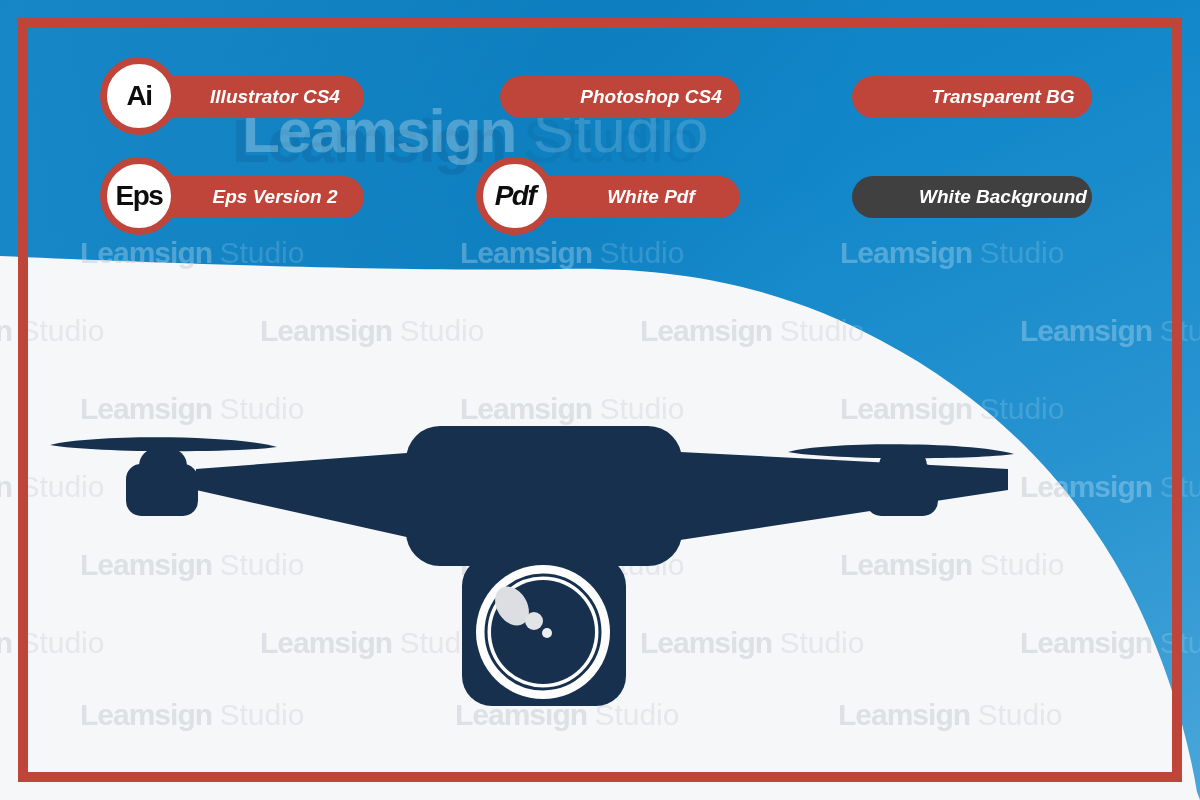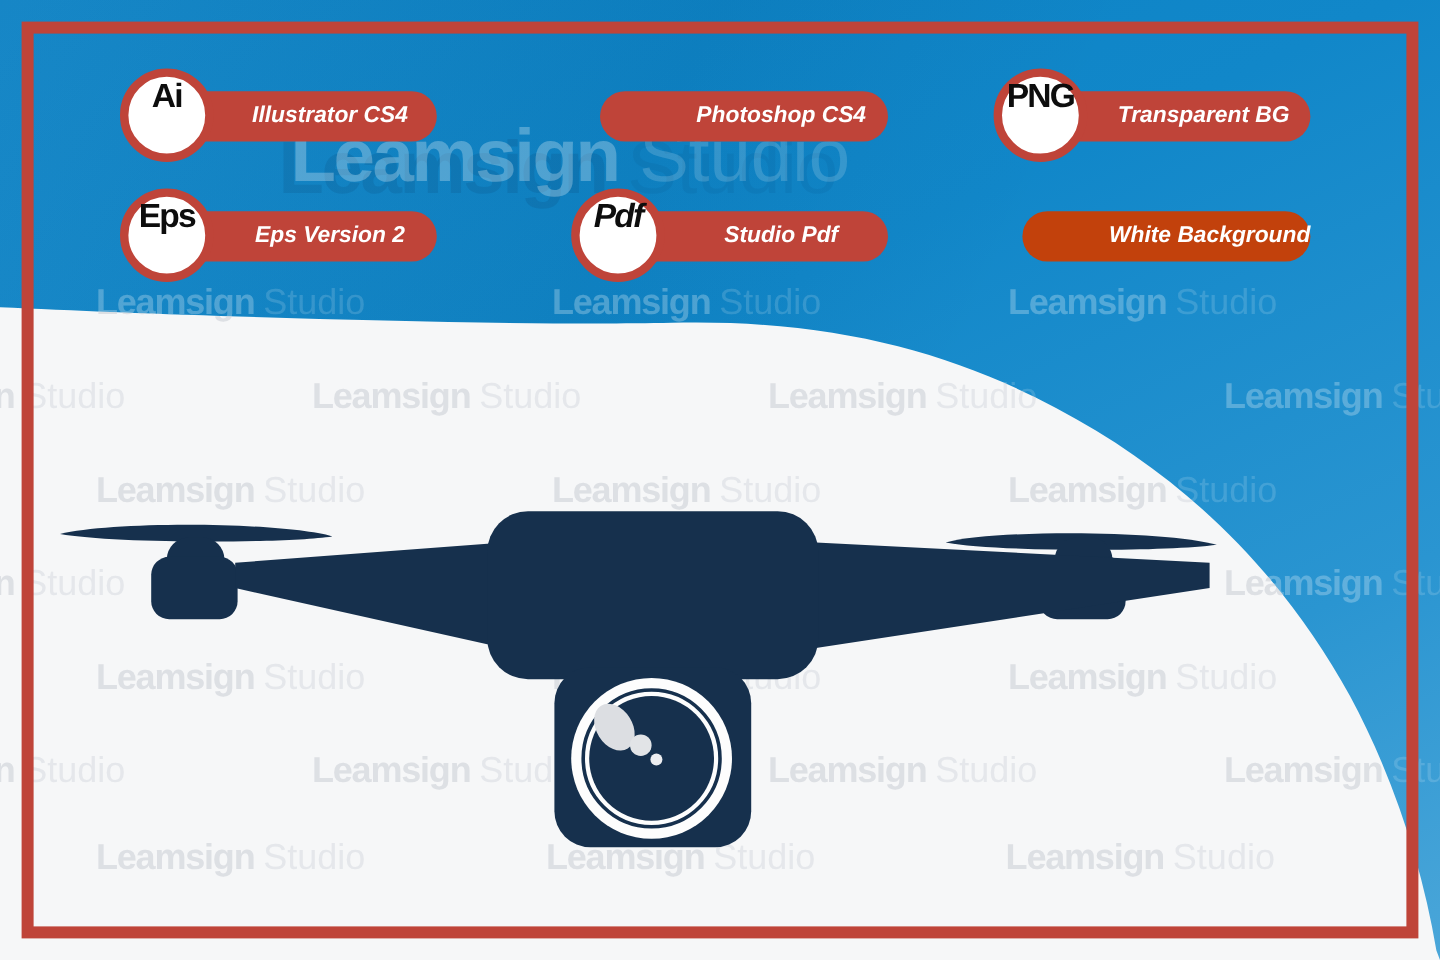--- a/index.html
+++ b/index.html
@@ -52,21 +52,21 @@
     position:absolute;left:24px;top:19px;right:0;height:42px;
     border-radius:22px;display:flex;align-items:center;justify-content:center;
     padding-left:62px;box-sizing:border-box;
   }
   .badge .pill-label{
     color:#ffffff;font-weight:bold;font-size:19px;letter-spacing:0px;white-space:nowrap;font-style:italic;
   }
   .badge .fmt-circle{
     position:absolute;left:0;top:0;width:78px;height:78px;border-radius:50%;
     background:#ffffff;box-sizing:border-box;
-    display:flex;align-items:flex-start;justify-content:center;
+    display:flex;align-items:center;justify-content:center;
   }
   .badge .fmt-label{
     color:#0d0d0d;font-weight:bold;font-size:28px;letter-spacing:-1.5px;
   }
   
   .frame{
     position:absolute;left:18px;top:18px;right:18px;bottom:18px;
     border:10px solid transparent;pointer-events:none;
   }
 </style>
@@ -176,41 +176,38 @@
   </div>
   <div class="badge" style="left:476px;top:57px">
     <div class="pill" style="background: rgb(191, 68, 57);">
         <span class="pill-label">Photoshop CS4</span>
       </div>
   </div>
   <div class="badge" style="left:828px;top:57px">
     <div class="pill" style="background: rgb(191, 68, 57);">
         <span class="pill-label">Transparent BG</span>
       </div>
-    <div class="fmt-circle" style="border: 7px solid rgb(191, 68, 57);">
-        <span class="fmt-label">PNG</span>
-      </div>
   </div>
   <div class="badge" style="left:100px;top:157px">
     <div class="pill" style="background: rgb(191, 68, 57);">
         <span class="pill-label">Eps Version 2</span>
       </div>
     <div class="fmt-circle" style="border: 7px solid rgb(191, 68, 57);">
         <span class="fmt-label">Eps</span>
       </div>
   </div>
   <div class="badge" style="left:476px;top:157px">
     <div class="pill" style="background: rgb(191, 68, 57);">
-        <span class="pill-label">Studio Pdf</span>
+        <span class="pill-label">White Pdf</span>
       </div>
     <div class="fmt-circle" style="border: 7px solid rgb(191, 68, 57); font-style: italic;">
         <span class="fmt-label">Pdf</span>
       </div>
   </div>
   <div class="badge" style="left:828px;top:157px">
-    <div class="pill" style="background: #c2410c; justify-content: flex-end;">
+    <div class="pill" style="background: #404040;">
         <span class="pill-label">White Background</span>
       </div>
   </div>
 
   <div class="frame" style="border-color: rgb(191, 68, 57);"></div>
 
 </div>
 
 </body></html>

